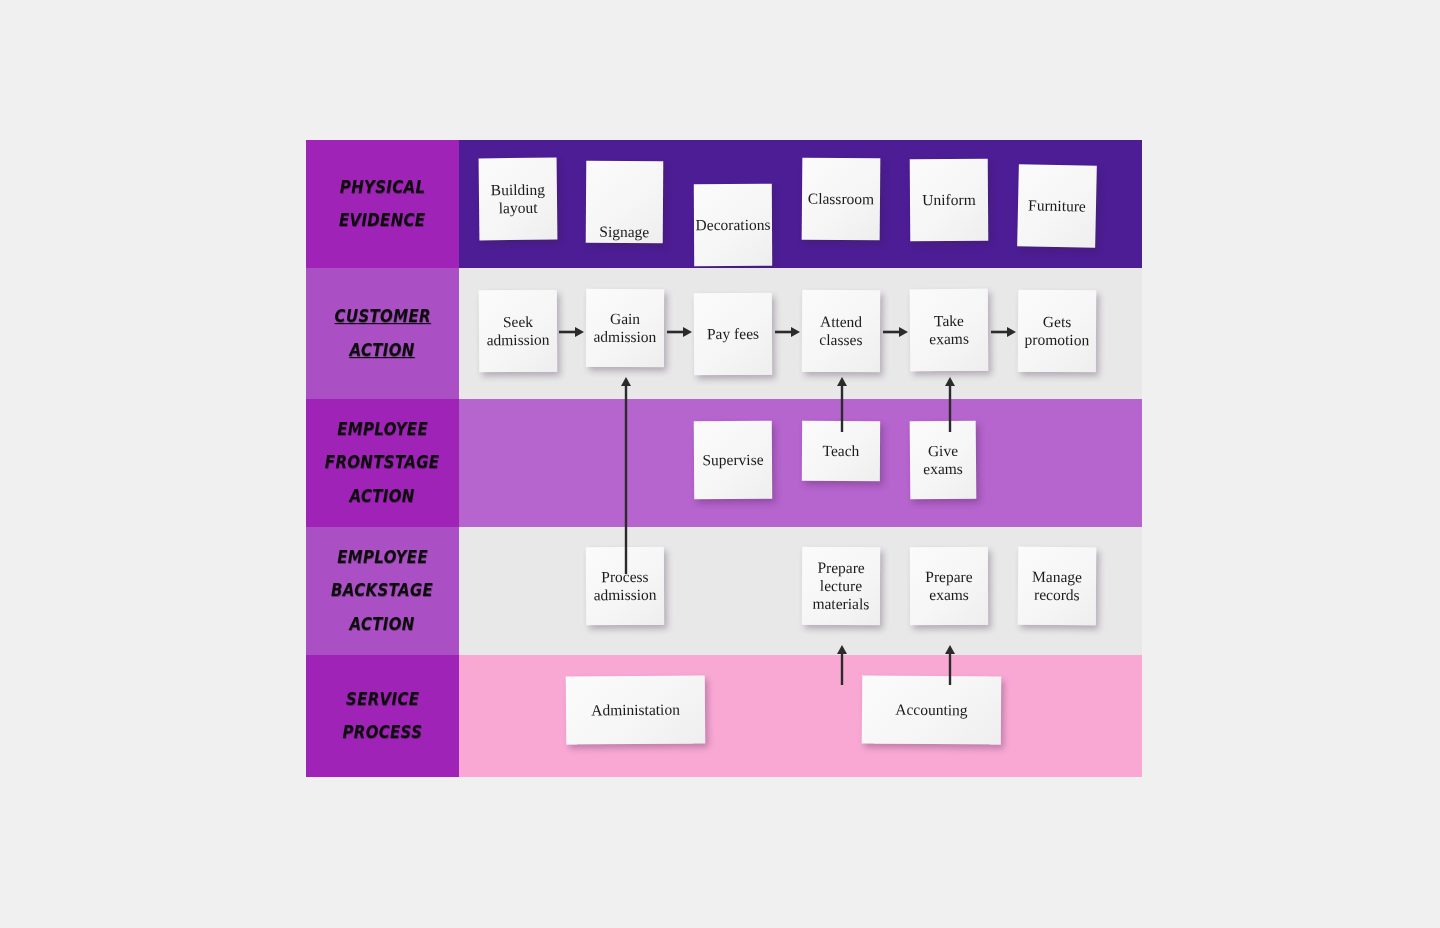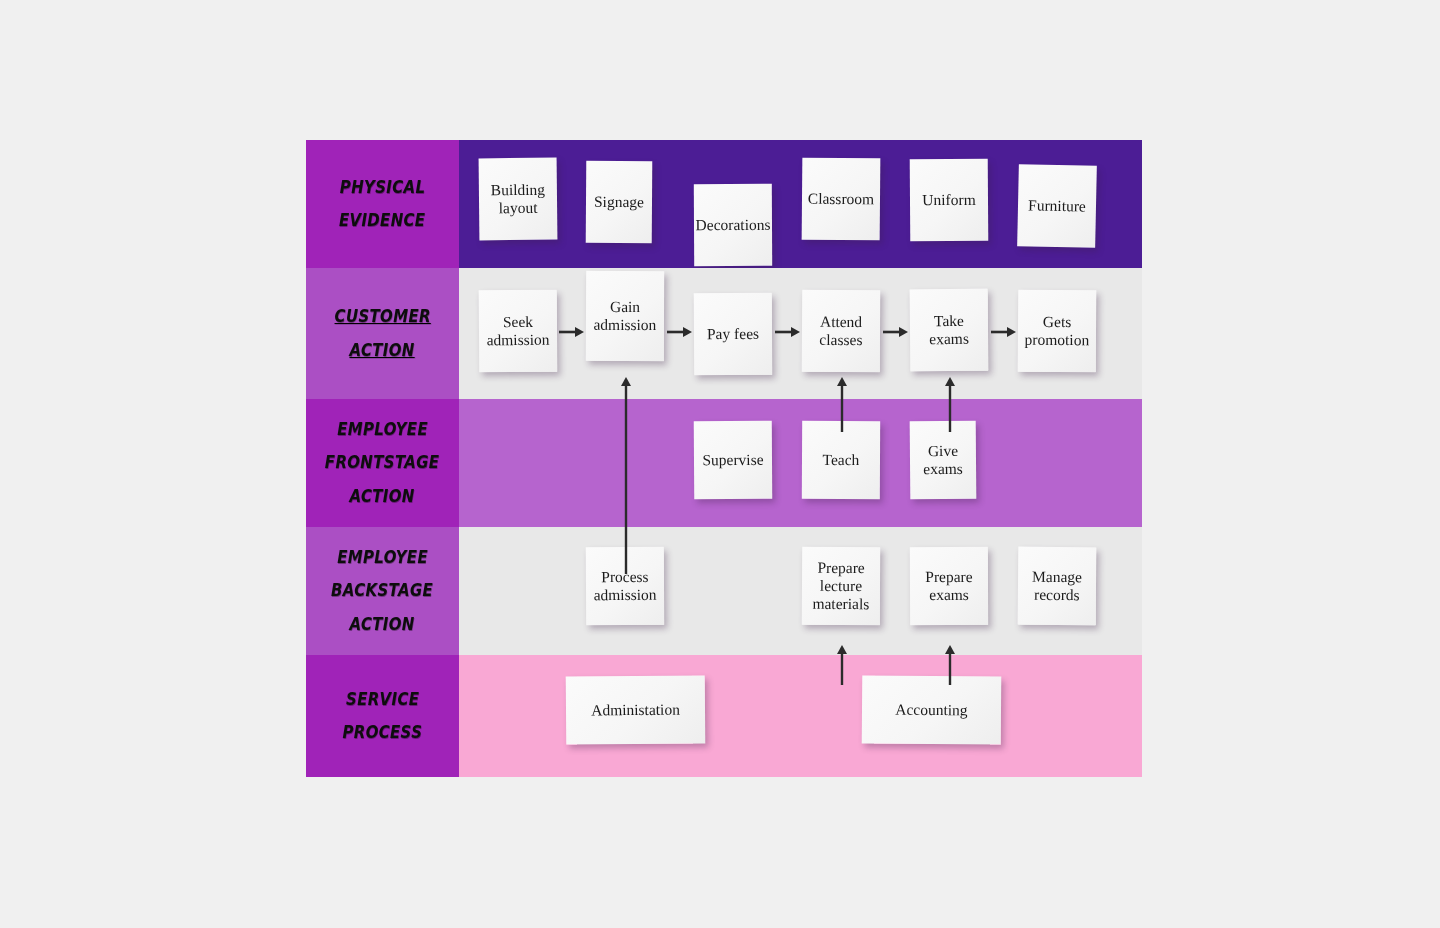--- a/index.html
+++ b/index.html
@@ -96,21 +96,21 @@
     <div class="row" style="top: 0px; height: 128px;">
       <div class="row-label" style="background: rgb(160, 35, 184);">
         <div class="row-label-line">PHYSICAL</div>
         <div class="row-label-line">EVIDENCE</div>
       </div>
       <div class="row-body" style="background: #4c1d95;">
         <div class="note" style="left: 20px; top: 18px; width: 78px; height: 82px; transform: rotate(-0.6deg);">
           <div class="note-text">Building
 layout</div>
         </div>
-        <div class="note" style="left: 127px; top: 21px; width: 66px; height: 82px; transform: rotate(0.4deg);">
+        <div class="note" style="left: 127px; top: 21px; width: 77px; height: 82px; transform: rotate(0.4deg); align-items: flex-end;">
           <div class="note-text">Signage</div>
         </div>
         <div class="note" style="left: 235px; top: 20px; width: 78px; height: 82px; transform: rotate(-0.3deg); margin-top: 24px;">
           <div class="note-text">Decorations</div>
         </div>
         <div class="note" style="left: 343px; top: 18px; width: 78px; height: 82px; transform: rotate(0.5deg);">
           <div class="note-text">Classroom</div>
         </div>
         <div class="note" style="left: 451px; top: 19px; width: 78px; height: 82px; transform: rotate(-0.4deg);">
           <div class="note-text">Uniform</div>
@@ -123,21 +123,21 @@
     <div class="row" style="top: 128px; height: 131px;">
       <div class="row-label" style="background: rgb(171, 79, 196); text-decoration: underline;">
         <div class="row-label-line">CUSTOMER</div>
         <div class="row-label-line">ACTION</div>
       </div>
       <div class="row-body" style="background: rgb(232, 232, 232);">
         <div class="note" style="left: 20px; top: 22px; width: 78px; height: 82px; transform: rotate(-0.5deg);">
           <div class="note-text">Seek
 admission</div>
         </div>
-        <div class="note" style="left: 127px; top: 3px; width: 78px; height: 90px; transform: rotate(0.3deg);">
+        <div class="note" style="left: 127px; top: 21px; width: 78px; height: 78px; transform: rotate(0.3deg);">
           <div class="note-text">Gain
 admission</div>
         </div>
         <div class="note" style="left: 235px; top: 25px; width: 78px; height: 82px; transform: rotate(-0.4deg);">
           <div class="note-text">Pay fees</div>
         </div>
         <div class="note" style="left: 343px; top: 22px; width: 78px; height: 82px; transform: rotate(0.4deg);">
           <div class="note-text">Attend
 classes</div>
         </div>
@@ -184,21 +184,21 @@
     <div class="row" style="top: 259px; height: 128px;">
       <div class="row-label" style="background: rgb(160, 35, 184);">
         <div class="row-label-line">EMPLOYEE</div>
         <div class="row-label-line">FRONTSTAGE</div>
         <div class="row-label-line">ACTION</div>
       </div>
       <div class="row-body" style="background: rgb(182, 100, 206);">
         <div class="note" style="left: 235px; top: 22px; width: 78px; height: 78px; transform: rotate(-0.4deg);">
           <div class="note-text">Supervise</div>
         </div>
-        <div class="note" style="left: 343px; top: 22px; width: 78px; height: 78px; transform: rotate(0.3deg); align-items: center;">
+        <div class="note" style="left: 343px; top: 22px; width: 78px; height: 60px; transform: rotate(0.3deg); align-items: center;">
           <div class="note-text">Teach</div>
         </div>
         <div class="note" style="left: 451px; top: 22px; width: 66px; height: 78px; transform: rotate(-0.5deg);">
           <div class="note-text">Give
 exams</div>
         </div>
       </div>
     </div>
     <div class="row" style="top: 387px; height: 128px;">
       <div class="row-label" style="background: rgb(171, 79, 196);">

